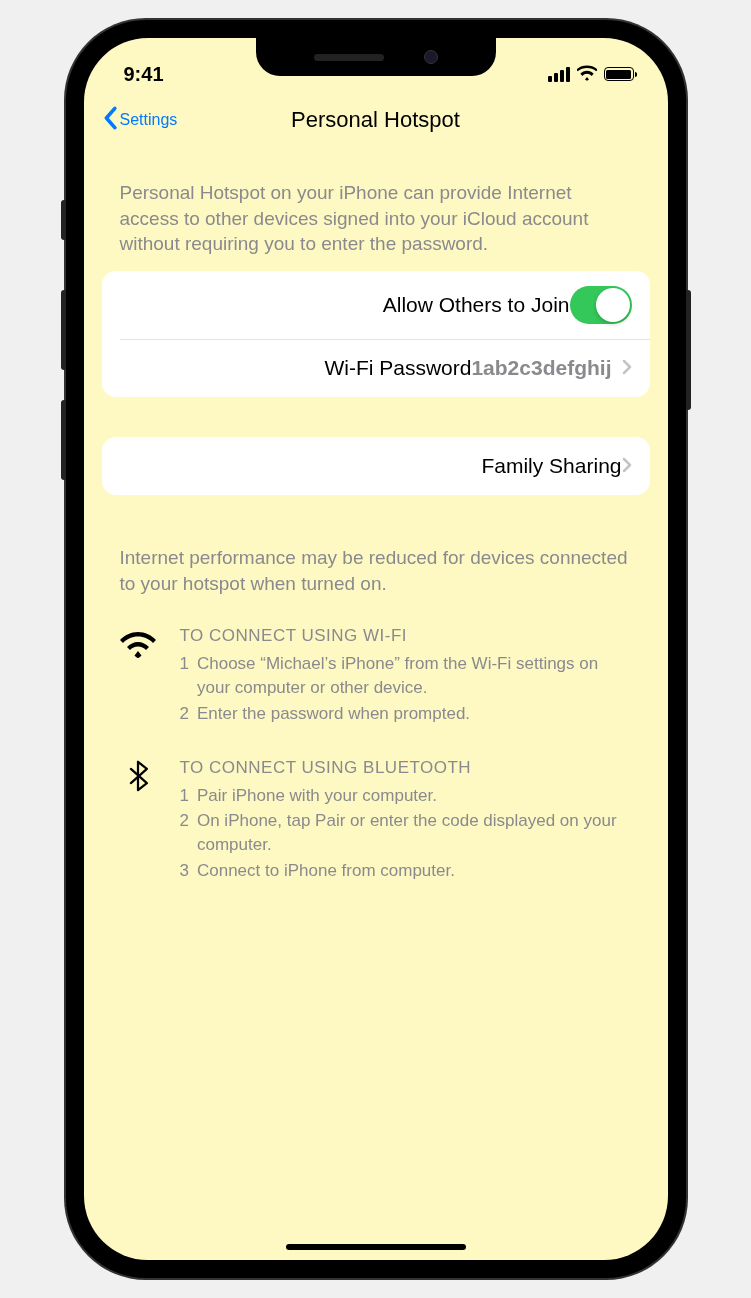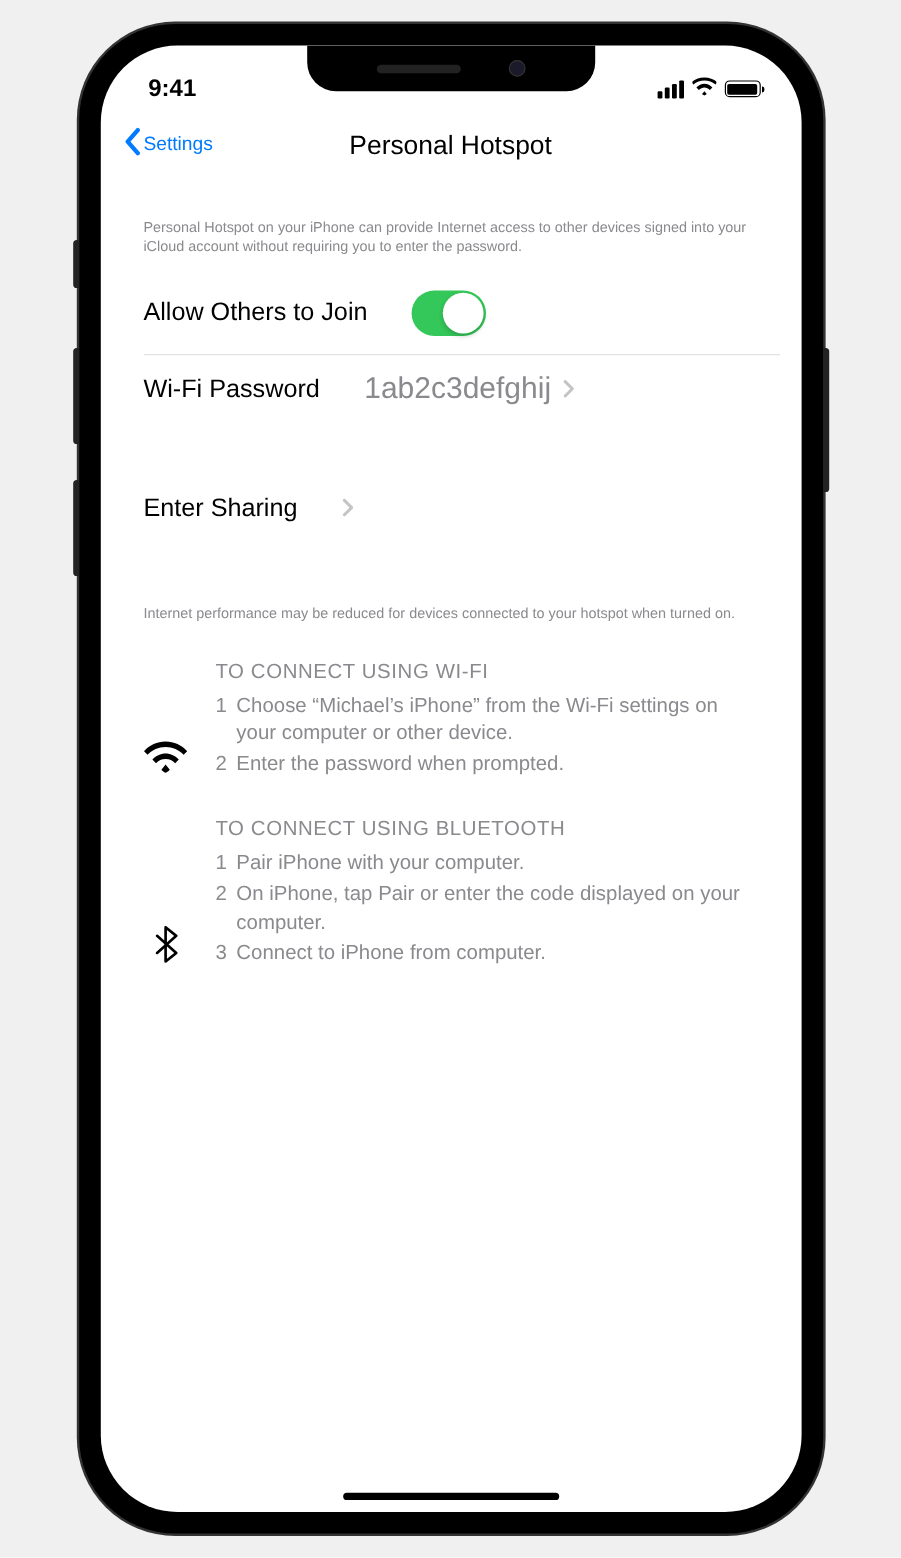--- a/index.html
+++ b/index.html
@@ -43,21 +43,21 @@
       right: -5px;
       top: 270px;
       width: 5px;
       height: 120px;
       background: #222;
       border-radius: 0 3px 3px 0;
     }
     .screen {
       width: 100%;
       height: 100%;
-      background: #ffffff;
+      background: #fef9c3;
       border-radius: 64px;
       overflow: hidden;
       position: relative;
     }
     .notch {
       position: absolute;
       top: 0;
       left: 50%;
       transform: translateX(-50%);
       width: 240px;
@@ -154,59 +154,59 @@
       transform: translateX(-50%);
       font-size: 22px;
       font-weight: 400;
       color: #000;
     }
     .content {
       padding: 0 18px;
       overflow: hidden;
     }
     .section-footer, .section-header-desc {
-      font-size: 12px;
+      font-size: 19px;
       color: #8a8a8e;
       padding: 10px 18px 10px;
       line-height: 1.35;
     }
     .section-header-desc { padding-top: 30px; padding-bottom: 14px; }
     .cell-group {
       background: #fff;
       border-radius: 14px;
       overflow: hidden;
     }
     .cell {
       display: flex;
       align-items: center;
-      justify-content: flex-start;
+      justify-content: flex-end;
       padding: 15px 18px;
       min-height: 58px;
       position: relative;
-      gap: 37px;
     }
     .cell + .cell::before {
       content: '';
       position: absolute;
       top: 0;
       left: 18px;
       right: 0;
       height: 1px;
       background: #e2e2e5;
     }
     .cell-label {
       font-size: 21px;
       color: #000;
     }
     .cell-value {
-      font-size: 25px;
+      font-size: 21px;
       color: #8a8a8e;
       display: flex;
       align-items: center;
       gap: 10px;
+      font-weight: bold;
     }
     .chevron-right svg {
       width: 10px;
       height: 16px;
     }
     .toggle {
       width: 62px;
       height: 38px;
       border-radius: 19px;
       position: relative;
@@ -226,21 +226,20 @@
     .toggle-on .toggle-knob { right: 2px; }
     .toggle-off .toggle-knob { left: 2px; }
     .spacer-lg { height: 40px; }
     .instructions {
       padding: 20px 18px 0;
     }
     .instruction-block {
       display: flex;
       gap: 22px;
       margin-bottom: 30px;
-      align-items: flex-end;
     }
     .instruction-icon {
       width: 38px;
       flex-shrink: 0;
       padding-top: 2px;
     }
     .instruction-icon svg { width: 36px; height: 32px; }
     .instruction-text {
       flex: 1;
     }
@@ -341,21 +340,21 @@
             </span>
           </span>
         </div>
       </div>
 
 
       <div class="spacer-lg"></div>
 
       <div class="cell-group">
         <div class="cell">
-          <span class="cell-label">Enter Sharing</span>
+          <span class="cell-label">Family Sharing</span>
           <span class="cell-value">
             <span class="chevron-right">
               <svg viewBox="0 0 10 16" fill="none" stroke="#c4c4c6" stroke-width="2.5" stroke-linecap="round" stroke-linejoin="round">
                   <polyline points="2,2 8,8 2,14"></polyline>
                 </svg>
             </span>
           </span>
         </div>
       </div>
 

